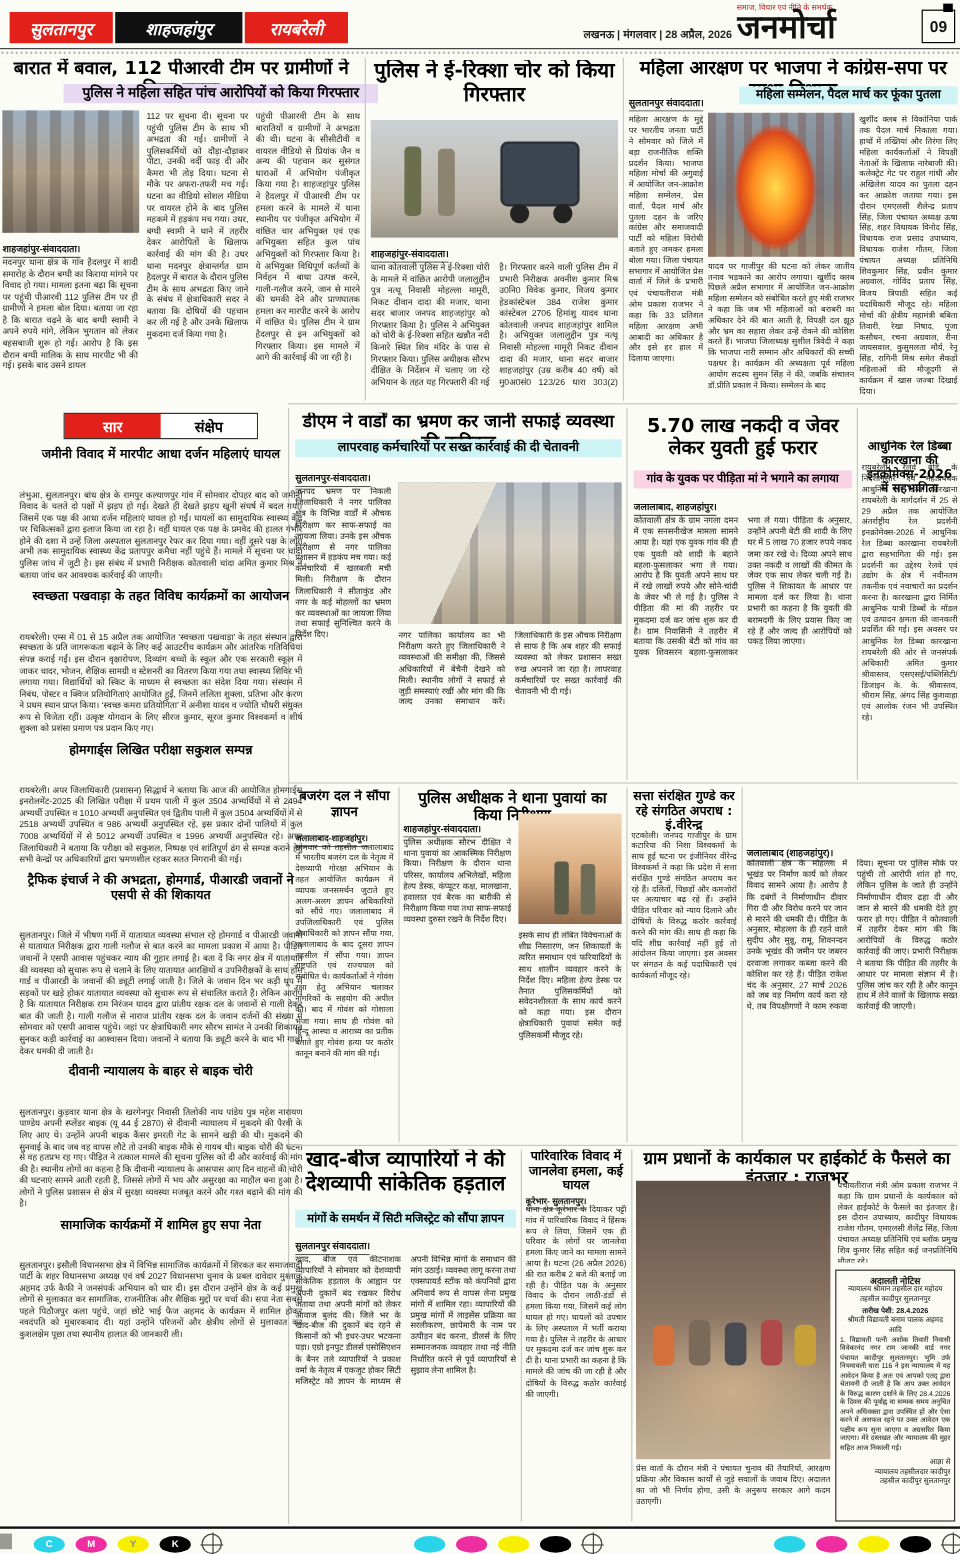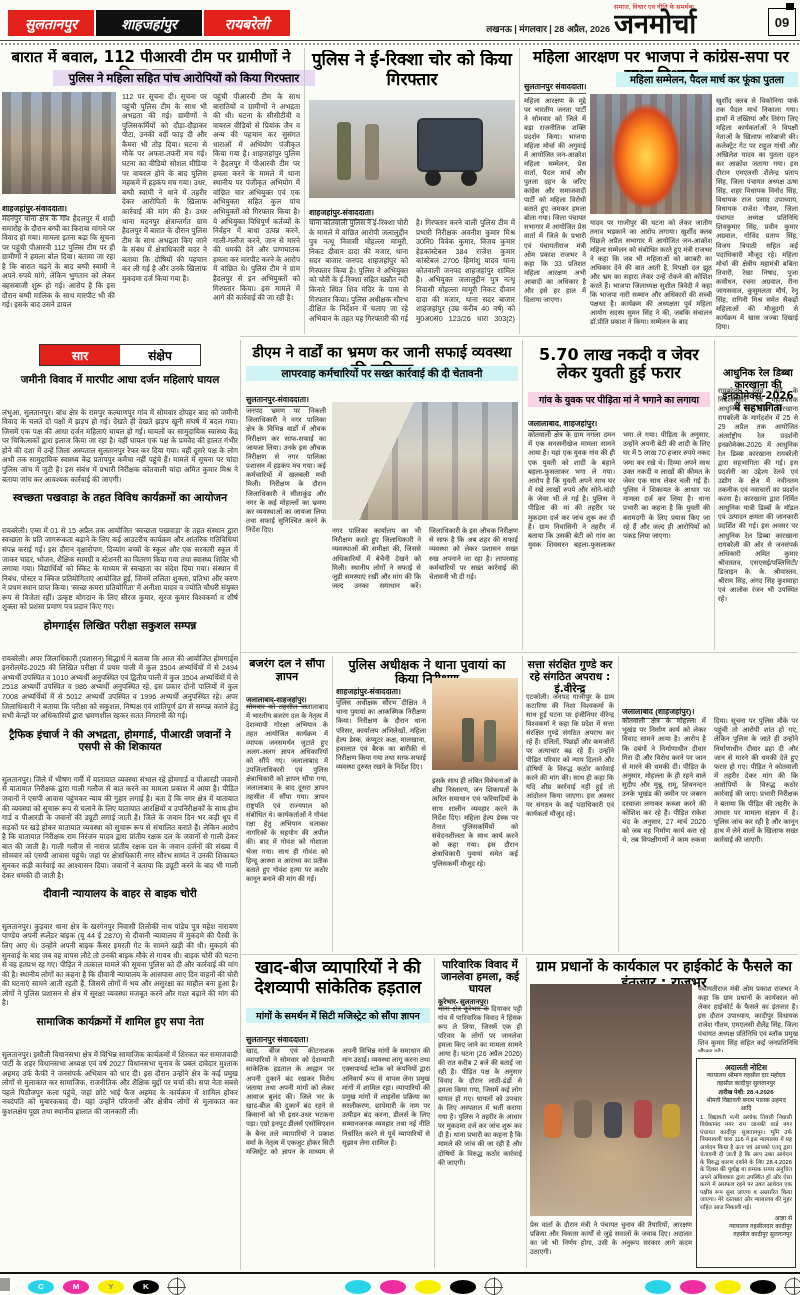--- a/index.html
+++ b/index.html
@@ -88,21 +88,21 @@
   <div class="photo" style="left:590px;top:94px;width:122px;height:120px;background:
       radial-gradient(ellipse 40% 62% at 46% 52%, #ffd94d 0%, #ff8c1e 38%, #d8471c 62%, rgba(0,0,0,0) 72%),
       repeating-linear-gradient(90deg, rgba(120,70,60,.35) 0 7px, rgba(0,0,0,0) 7px 15px),
       linear-gradient(180deg,#8e9aa5 0%, #7d8288 55%, #9b8c77 100%);"></div>
   <div class="abs body-txt" style="left:590px;top:218px;width:122px;height:114px;font-size:6.8px;">यादव पर गाजीपुर की घटना को लेकर जातीय तनाव भड़काने का आरोप लगाया। खुर्शीद क्लब पिछले अप्रैल सभागार में आयोजित जन-आक्रोश महिला सम्मेलन को संबोधित करते हुए मंत्री राजभर ने कहा कि जब भी महिलाओं को बराबरी का अधिकार देने की बात आती है, विपक्षी दल झूठ और भ्रम का सहारा लेकर उन्हें रोकने की कोशिश करते हैं। भाजपा जिलाध्यक्ष सुशील त्रिवेदी ने कहा कि भाजपा नारी सम्मान और अधिकारों की सच्ची पक्षधर है। कार्यक्रम की अध्यक्षता पूर्व महिला आयोग सदस्य सुमन सिंह ने की, जबकि संचालन डॉ.प्रीति प्रकाश ने किया। सम्मेलन के बाद</div>
   <div class="abs body-txt" style="left:716px;top:96px;width:82px;height:236px;font-size:6.8px;">खुर्शीद क्लब से विकोनिया पार्क तक पैदल मार्च निकाला गया। हाथों में तख्तियां और तिरंगा लिए महिला कार्यकर्ताओं ने विपक्षी नेताओं के खिलाफ नारेबाजी की। कलेक्ट्रेट गेट पर राहुल गांधी और अखिलेश यादव का पुतला दहन कर आक्रोश जताया गया। इस दौरान एमएलसी शैलेन्द्र प्रताप सिंह, जिला पंचायत अध्यक्ष ऊषा सिंह, शहर विधायक विनोद सिंह, विधायक राज प्रसाद उपाध्याय, विधायक राजेश गौतम, जिला पंचायत अध्यक्ष प्रतिनिधि शिवकुमार सिंह, प्रवीन कुमार अग्रवाल, गोविंद प्रताप सिंह, विजय त्रिपाठी सहित कई पदाधिकारी मौजूद रहे। महिला मोर्चा की क्षेत्रीय महामंत्री बबिता तिवारी, रेखा निषाद, पूजा कसौधन, रचना अग्रवाल, रीना जायसवाल, कुसुमलता मौर्य, रेनू सिंह, रागिनी मिश्र समेत सैकड़ों महिलाओं की मौजूदगी से कार्यक्रम में खास जज्बा दिखाई दिया।</div>
 
   <div class="hline" style="left:240px;top:336px;width:558px;"></div>
   <div class="vline" style="left:240px;top:340px;height:930px;"></div>
 
-  <div class="abs" style="left:2px;top:342px;width:236px;height:928px;">
+  <div class="abs" style="left:16px;top:342px;width:236px;height:928px;">
     <div style="width:160px;margin:2px auto 4px;display:flex;height:20px;border:1px solid #333;">
       <div style="flex:1;background:#e3211b;color:#fff;font-weight:bold;font-size:12px;display:flex;align-items:center;justify-content:center;">सार</div>
       <div style="flex:1;background:#fff;color:#000;font-weight:bold;font-size:12px;display:flex;align-items:center;justify-content:center;">संक्षेप</div>
     </div>
     <div>
       <div class="brief-h">जमीनी विवाद में मारपीट आधा दर्जन महिलाएं घायल</div>
       <div class="brief-b">लंभुआ, सुलतानपुर। बांध क्षेत्र के रामपुर कल्याणपुर गांव में सोमवार दोपहर बाद को जमीनी विवाद के चलते दो पक्षों में झड़प हो गई। देखते ही देखते झड़प खूनी संघर्ष में बदल गया। जिसमें एक पक्ष की आधा दर्जन महिलाएं घायल हो गईं। घायलों का सामुदायिक स्वास्थ्य केंद्र पर चिकित्सकों द्वारा इलाज किया जा रहा है। वहीं घायल एक पक्ष के प्रमवेद की हालत गंभीर होने की दशा में उन्हें जिला अस्पताल सुलतानपुर रेफर कर दिया गया। वहीं दूसरे पक्ष के लोग अभी तक सामुदायिक स्वास्थ्य केंद्र प्रतापपुर कमैचा नहीं पहुंचे हैं। मामले में सूचना पर चांदा पुलिस जांच में जुटी है। इस संबंध में प्रभारी निरीक्षक कोतवाली चांदा अमित कुमार मिश्र ने बताया जांच कर आवश्यक कार्रवाई की जाएगी।</div>
     </div>
     <div>
       <div class="brief-h">स्वच्छता पखवाड़ा के तहत विविध कार्यक्रमों का आयोजन</div>

